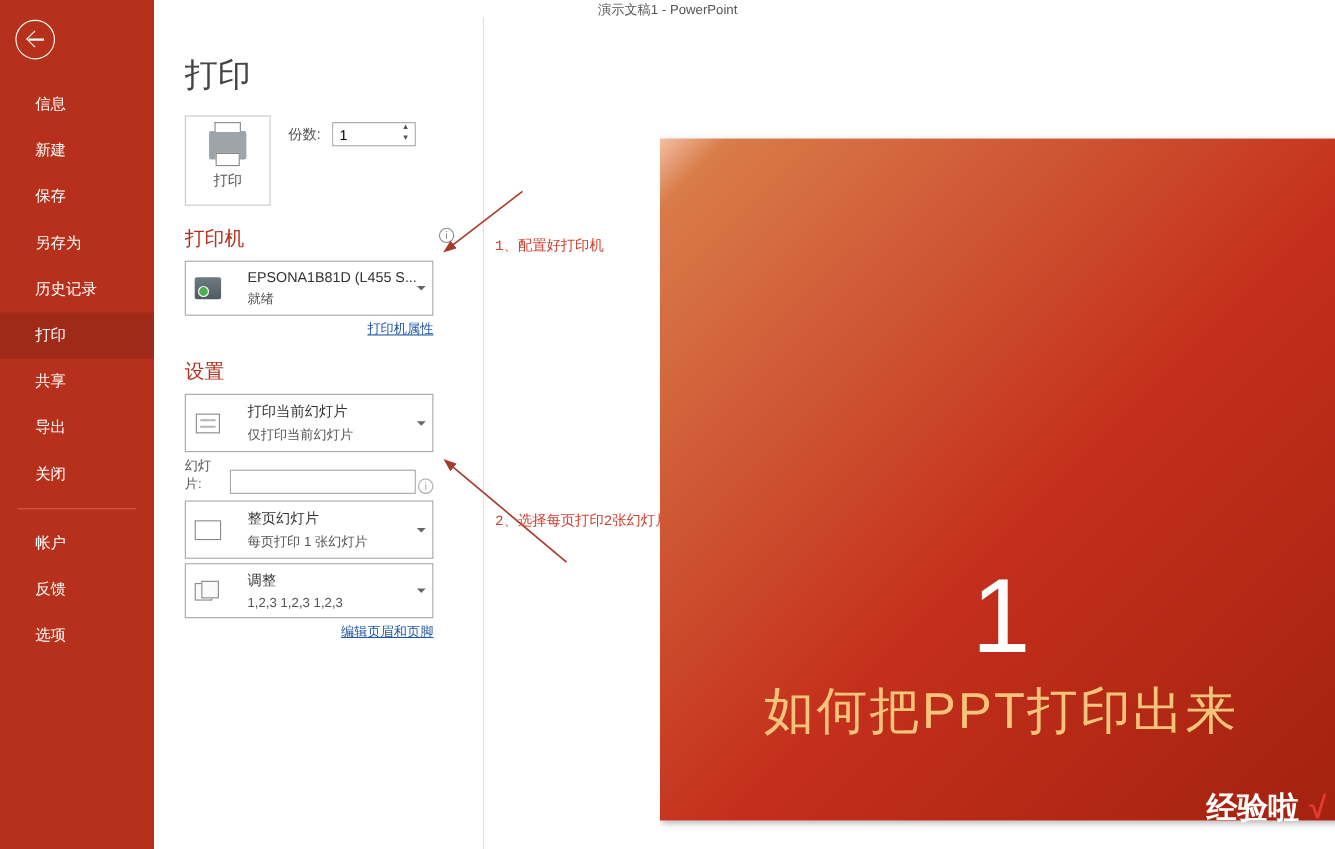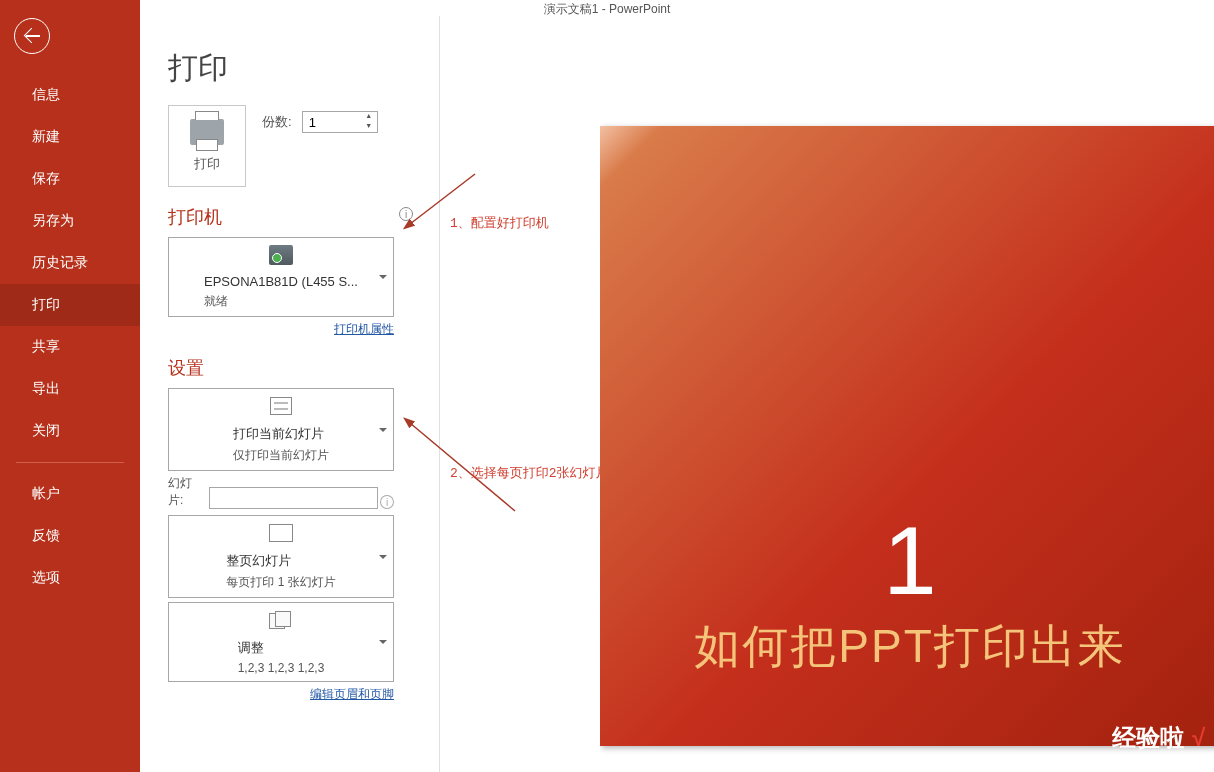--- a/index.html
+++ b/index.html
@@ -155,26 +155,25 @@
     text-align: center;
     line-height: 13px;
     color: #888;
   }
   .dd {
     width: 226px;
     border: 1px solid #a7a7a7;
     padding: 6px 8px;
     display: flex;
     align-items: center;
-    gap: 8px;
+    gap: 24px;
     cursor: pointer;
     position: relative;
     margin-bottom: 4px;
     background: #fff;
-    flex-direction: column;
   }
   .dd-text { display: flex; flex-direction: column; gap: 4px; font-size: 13px; color: #333; overflow: hidden; }
   .dd-sub { font-size: 12px; color: #555; }
   .dd-caret {
     position: absolute;
     right: 6px; top: 50%; transform: translateY(-50%);
     width: 0; height: 0;
     border-left: 4px solid transparent;
     border-right: 4px solid transparent;
     border-top: 4px solid #666;
@@ -294,21 +293,21 @@
     font-weight: 300;
     letter-spacing: 2px;
   }
   .watermark {
     position: absolute;
     right: 10px; bottom: 6px;
     color: #fff;
     text-align: right;
     pointer-events: none;
   }
-  .watermark .big { font-size: 24px; font-weight: bold; }
+  .watermark .big { font-size: 28px; font-weight: bold; }
   .watermark .big .red { color: #e63b2e; font-weight: bold; font-style: italic; }
   .watermark .small { font-size: 11px; font-style: italic; }
 </style>
 </head>
 <body>
 
 <div class="title-bar">演示文稿1  -  PowerPoint</div>
 
 <div class="sidebar">
   <div class="back-btn"></div>

